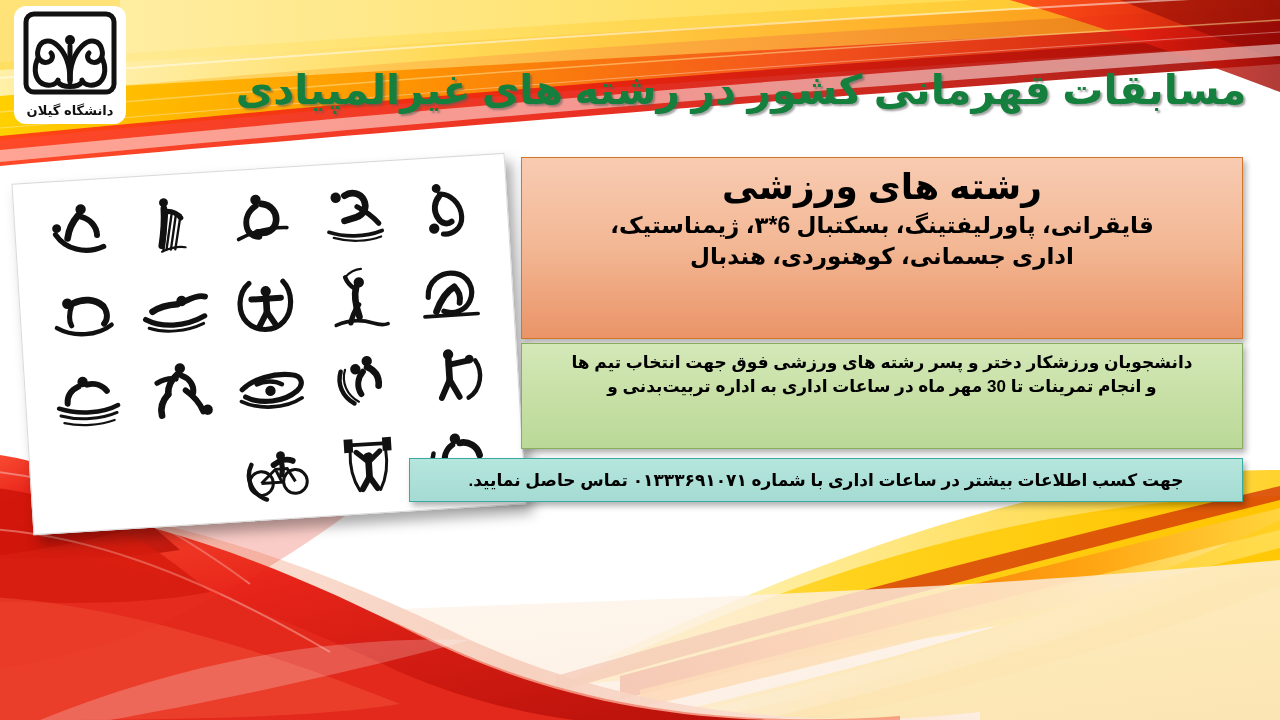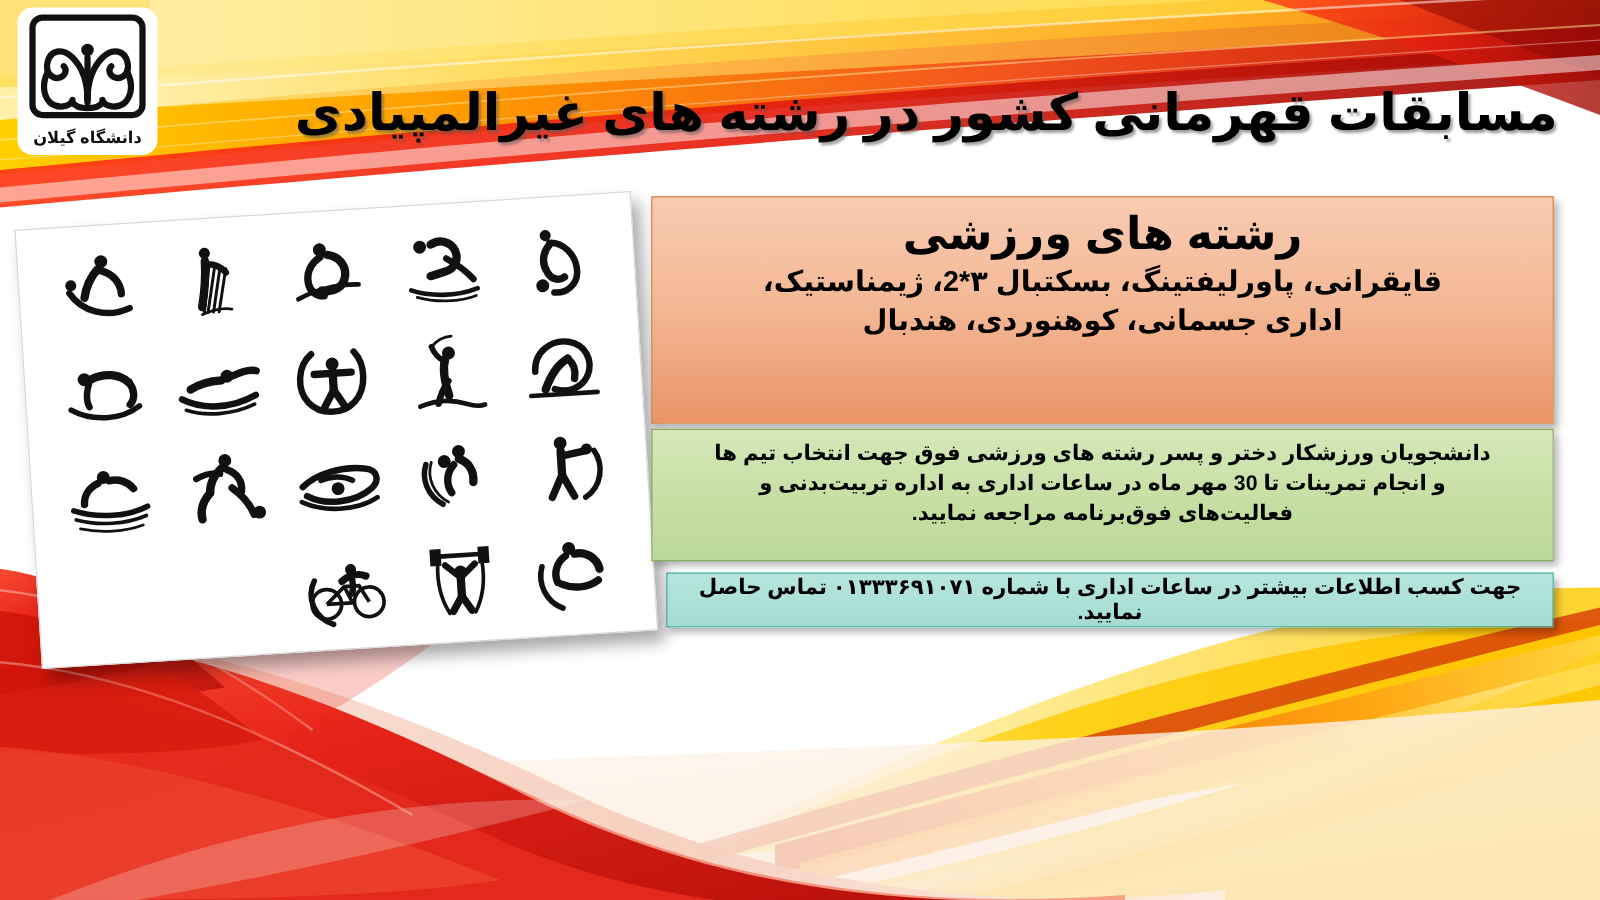--- a/index.html
+++ b/index.html
@@ -54,21 +54,21 @@
 
   
   #title {
     position: absolute;
     right: 24px;
     top: 66px;
     width: 1030px;
     text-align: center;
     font-size: 41px;
     font-weight: bold;
-    color: #000000;
+    color: #15803d;
     line-height: 1.18;
     text-shadow: 2px 2px 2px rgba(90,90,90,.55);
     z-index: 35;
     white-space: nowrap;
   }
 
   
   #picto-card {
     position: absolute;
     left: 22px;
@@ -131,21 +131,21 @@
     border: 1px solid #89ad5c;
     background: linear-gradient(180deg, #d4e8b8 0%, #c6dfa4 55%, #bad998 100%);
     padding: 7px 14px;
     font-size: 17px;
     line-height: 1.40;
   }
 
   #box-contact {
     right: 37px;
     top: 458px;
-    width: 710px;
+    width: 834px;
     height: 44px;
     border: 1px solid #3aa9a0;
     background: linear-gradient(180deg, #b6e6de 0%, #a4dbd2 100%);
     padding: 0 14px;
     display: flex;
     align-items: center;
     justify-content: center;
     font-size: 17px;
   }
 
@@ -480,28 +480,27 @@
           <path d="M56,40 C58,48 58,54 56,60" fill="none" stroke="#111" stroke-width="7" stroke-linecap="round"></path>
           <path d="M16,44 C6,62 14,84 34,92" fill="none" stroke="#111" stroke-width="6" stroke-linecap="round"></path>
         </svg>
       </div>
 
     </div>
   </div>
 
   <div class="info-box" id="box-disciplines">
     <div class="head">رشته های ورزشی</div>
-    <div class="body">قایقرانی، پاورلیفتینگ، بسکتبال ۳*2، ژیمناستیک،</div>
+    <div class="body">قایقرانی، پاورلیفتینگ، بسکتبال 6*۳، ژیمناستیک،</div>
     <div class="body">اداری جسمانی، کوهنوردی، هندبال</div>
   </div>
 
   <div class="info-box" id="box-notice">
     <div>دانشجویان ورزشکار دختر و پسر رشته های ورزشی فوق جهت انتخاب تیم ها</div>
     <div>و انجام تمرینات تا 30 مهر ماه در ساعات اداری به اداره تربیت‌بدنی و</div>
-    <div>فعالیت‌های فوق‌برنامه مراجعه نمایید.</div>
   </div>
 
   <div class="info-box" id="box-contact">
     <div>جهت کسب اطلاعات بیشتر در ساعات اداری با شماره ۰۱۳۳۳۶۹۱۰۷۱ تماس حاصل نمایید.</div>
   </div>
 
 
 </div>
 
 </body></html>

